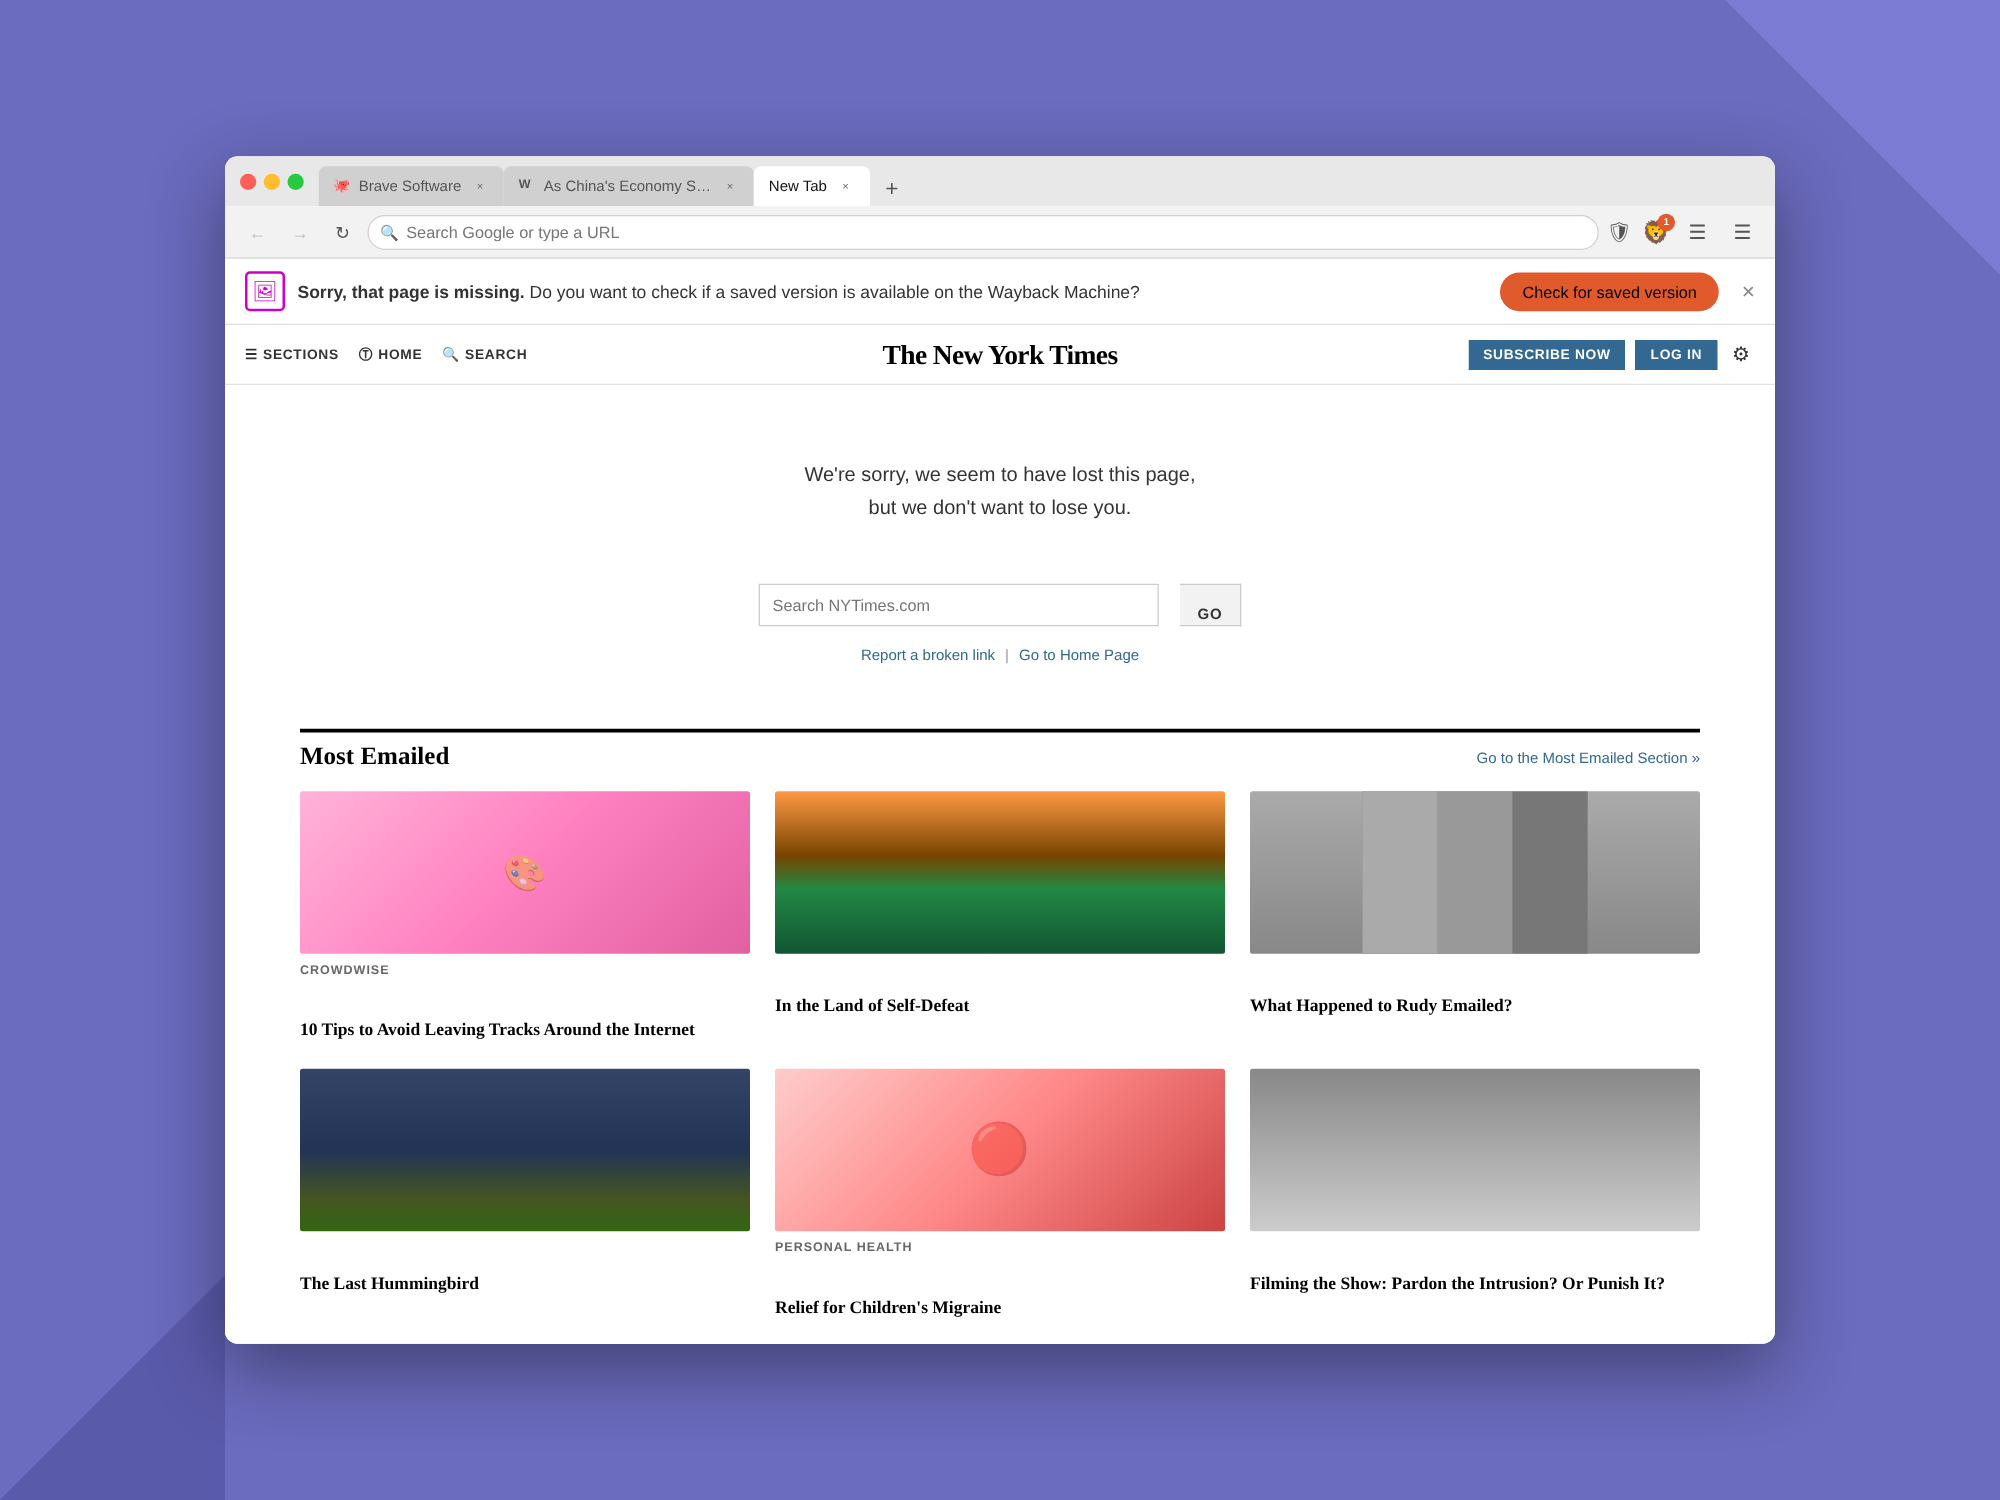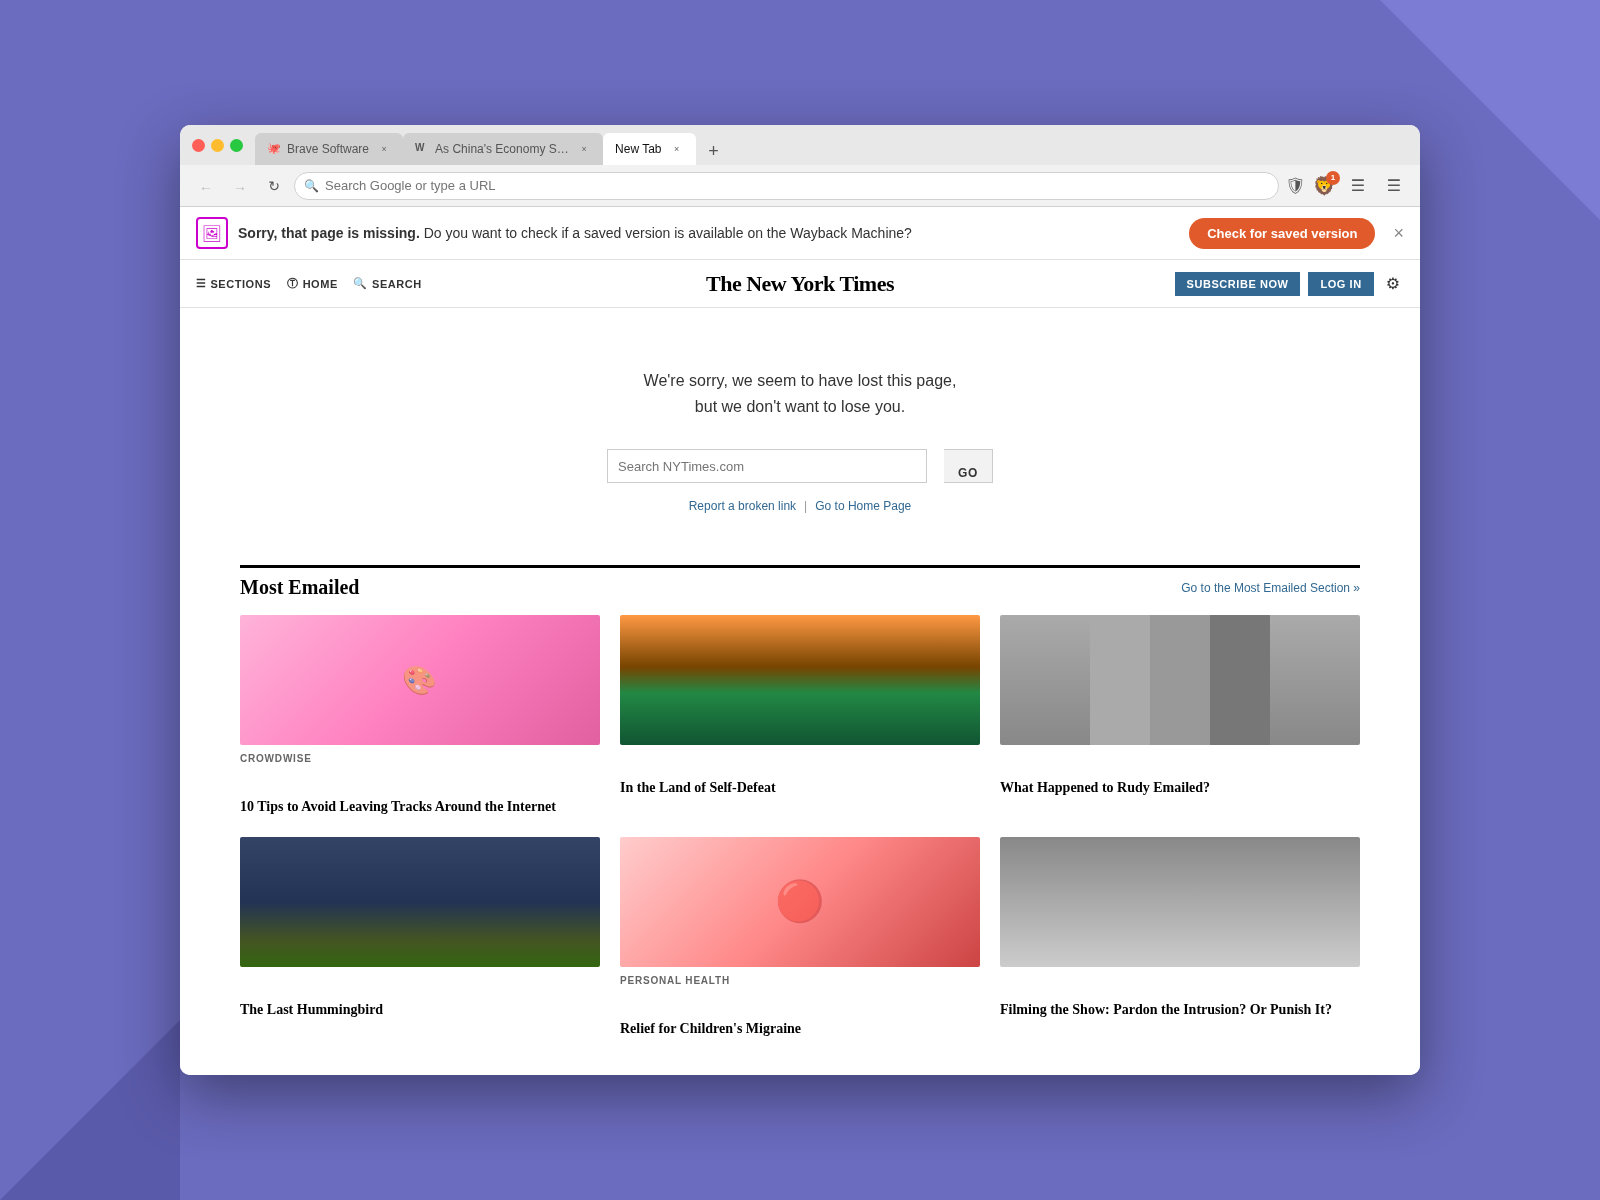--- a/index.html
+++ b/index.html
@@ -241,26 +241,26 @@
     .wayback-text {
       flex: 1;
       font-size: 14px;
       color: #333;
     }
     .wayback-text strong {
       font-weight: 700;
     }
     .wayback-btn {
       background: #e05a2b;
-      color: #ffffff;
+      color: #000000;
       border: none;
       border-radius: 20px;
       padding: 8px 18px;
       font-size: 13px;
-      font-weight: 700;
+      font-weight: 400;
       cursor: pointer;
       white-space: nowrap;
     }
     .wayback-close {
       cursor: pointer;
       color: #888;
       font-size: 18px;
       margin-left: 8px;
     }
 
@@ -352,21 +352,21 @@
       font-family: 'Georgia', serif;
       font-size: 36px;
       font-weight: 700;
       color: #000;
       margin-bottom: 20px;
     }
     .not-found-desc {
       font-size: 16px;
       color: #333;
       line-height: 1.6;
-      margin-bottom: 30px;
+      margin-bottom: 48px;
     }
     .nyt-search-row {
       display: flex;
       justify-content: center;
       gap: 17px;
       margin-bottom: 16px;
     }
     .nyt-search-input {
       width: 320px;
       height: 34px;

